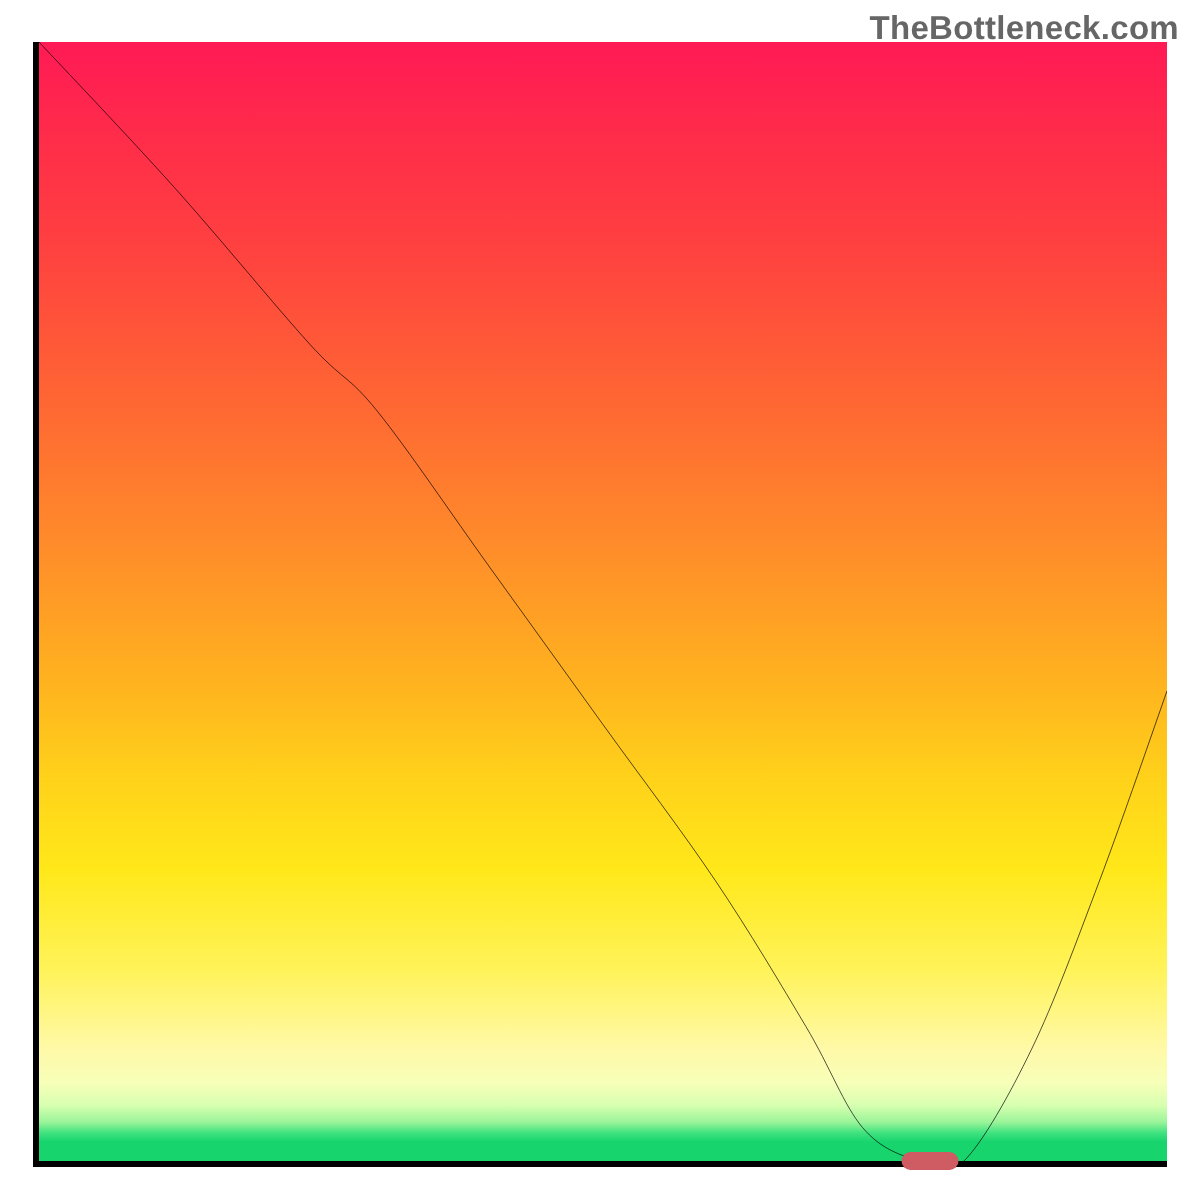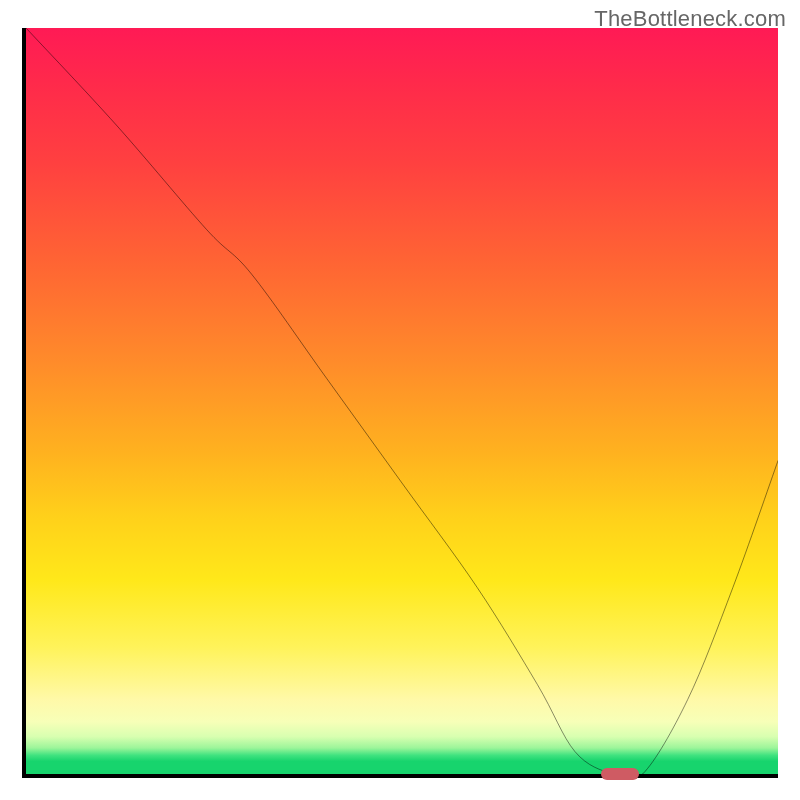--- a/index.html
+++ b/index.html
@@ -15,21 +15,21 @@
     width: 800px;
     height: 800px;
     box-sizing: border-box;
   }
   .watermark {
     position: absolute;
     top: 6px;
     right: 14px;
     font-size: 22px;
     color: #666;
-    font-weight: 400;
+    font-weight: 700;
     letter-spacing: 0.2px;
   }
   .plot-area {
     position: absolute;
     left: 22px;
     top: 28px;
     width: 756px;   
     height: 750px;  
     border-left: 4px solid #000;
     border-bottom: 4px solid #000;

